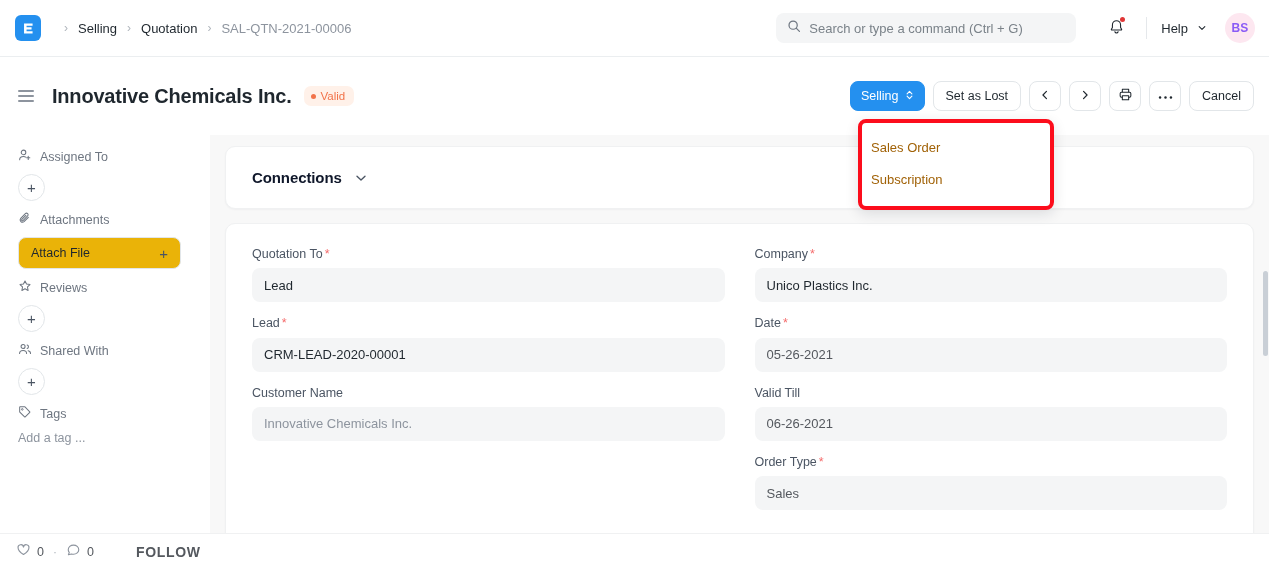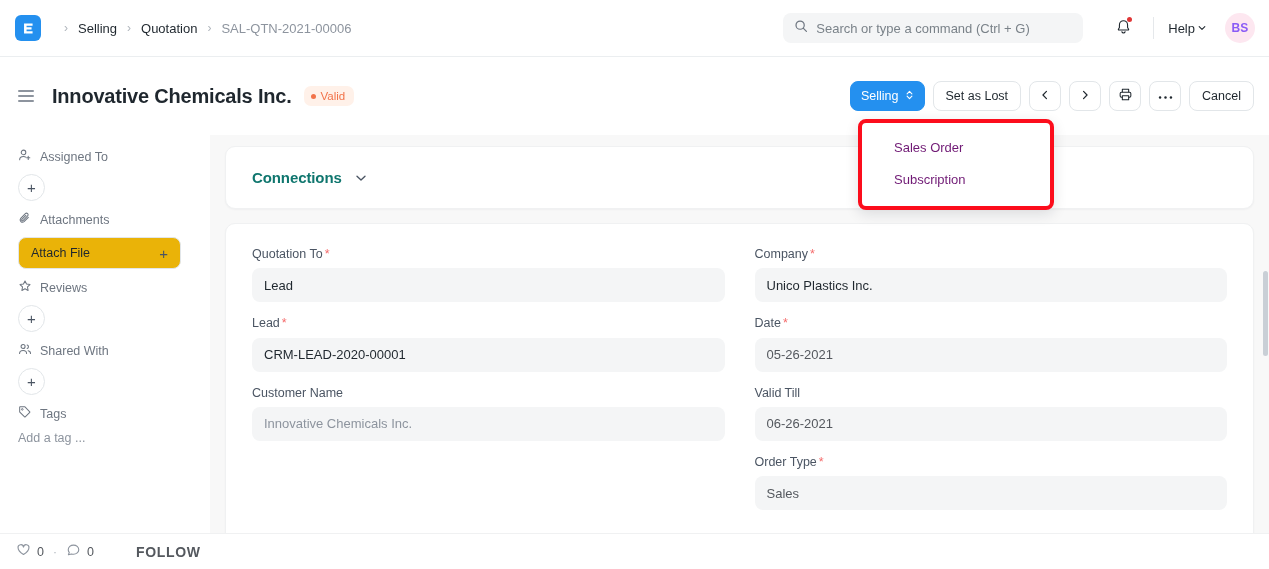--- a/index.html
+++ b/index.html
@@ -53,21 +53,21 @@
   .bell-wrap {
     position: relative; width: 32px; height: 32px; margin-left: 24px;
     display: flex; align-items: center; justify-content: center; cursor: pointer;
   }
   .bell-dot {
     position: absolute; top: 5px; right: 7px; width: 5px; height: 5px;
     background: #e03636; border-radius: 50%;
   }
   .nav-divider { width: 1px; height: 22px; background: #e5e8eb; margin: 0 14px; }
   .help {
-    display: flex; align-items: center; gap: 2px;
+    display: flex; align-items: center; gap: 9px;
     font-size: 13px; color: #1f272e; cursor: pointer;
   }
   .avatar {
     width: 30px; height: 30px; border-radius: 50%; background: #fde7f0;
     color: #8b5cf6; font-size: 12px; font-weight: 600;
     display: flex; align-items: center; justify-content: center;
     margin-left: 18px; letter-spacing: 0.2px;
   }
 
   
@@ -111,21 +111,21 @@
   
   .create-wrap { position: relative; }
   .dropdown {
     position: absolute; top: 38px; left: 8px; width: 196px;
     background: #ffffff; border-radius: 8px;
     border: 4px solid #fc0d1c;
     box-shadow: 0 4px 14px rgba(17,24,39,0.12);
     padding: 9px 0 11px 0; z-index: 40;
   }
   .dropdown-item {
-    font-size: 13px; color: #701a75; padding: 8px 32px; cursor: pointer;
+    font-size: 13px; color: #a16207; padding: 8px 9px; cursor: pointer;
     white-space: nowrap; line-height: 1.2;
   }
 
   
   .body-area {
     position: absolute; top: 135px; left: 0; width: 1269px; height: 434px;
     background: #f8f8f8;
   }
   .sidebar {
     position: absolute; top: 0; left: 0; width: 210px; height: 434px;
@@ -160,21 +160,21 @@
   }
   .card {
     background: #ffffff; border-radius: 10px; border: 1px solid #f0f1f2;
     box-shadow: 0 1px 2px rgba(17,24,39,0.04);
   }
   .card-connections {
     margin: 11px 0 0 0; height: 63px; display: flex; align-items: center;
     padding: 0 26px;
   }
   .conn-title {
-    font-size: 15px; font-weight: 700; color: #0f766e; letter-spacing: -0.1px;
+    font-size: 15px; font-weight: 700; color: #0f172a; letter-spacing: -0.1px;
   }
   .conn-chev { margin-left: 12px; display: inline-flex; cursor: pointer; }
 
   .card-form {
     margin-top: 14px; padding: 22px 26px 26px 26px;
     display: grid; grid-template-columns: 1fr 1fr; column-gap: 30px;
     min-height: 330px;
   }
   .field { margin-bottom: 13px; }
   .field-label {

